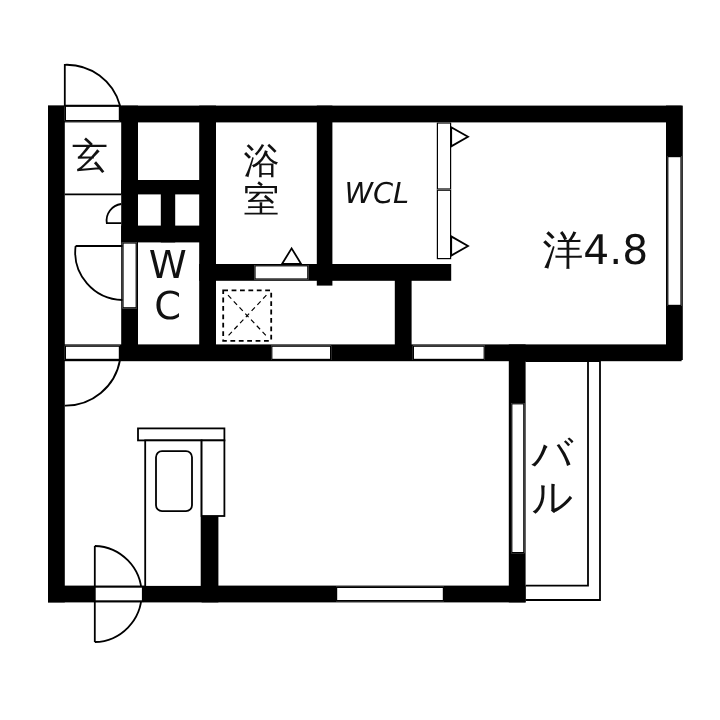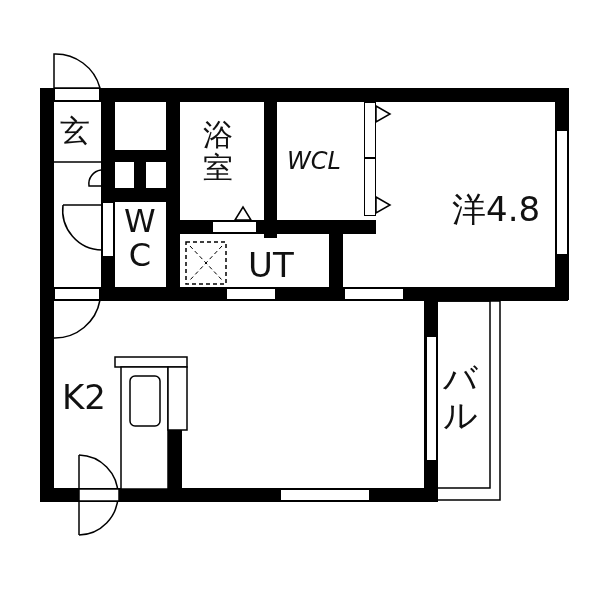--- a/index.html
+++ b/index.html
@@ -80,17 +80,15 @@
     <polyline points="438,301 500,301 500,500 438,500" fill="none" stroke="#000" stroke-width="1.5"></polyline>
   </svg>
 
   <div class="lbl" style="left:60px;top:116px;font-size:30px;">玄</div>
   <div class="lbl" style="left:203px;top:118px;font-size:30px;line-height:1.1;">浴
 室</div>
   <div class="lbl" style="left:287px;top:149px;font-size:24px;font-style:italic;">WCL</div>
   <div class="lbl" style="left:412px;top:192px;font-size:34px;margin-left:40px;">洋4.8</div>
   <div class="lbl" style="left:124px;top:205px;font-size:32px;line-height:1.05;">W
 C</div>
-  <div class="lbl" style="left:248px;top:248px;font-size:34px;">UT</div>
-  <div class="lbl" style="left:62px;top:380px;font-size:34px;">K2</div>
   <div class="lbl" style="left:443px;top:360px;font-size:34px;line-height:1.1;">バ
 ル</div>
 </div>
 
 </body></html>

